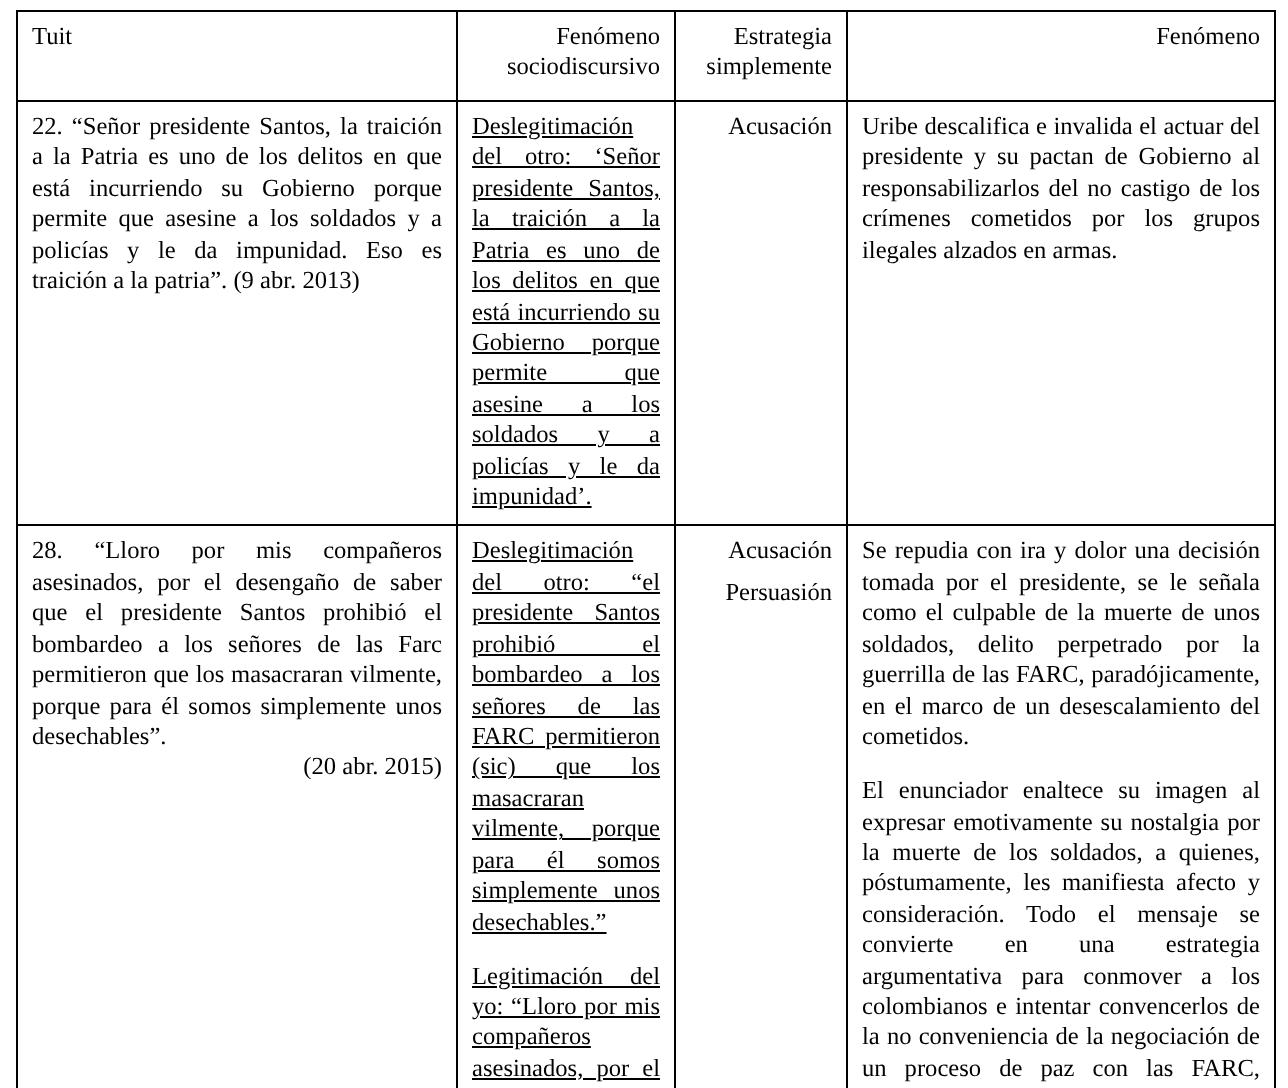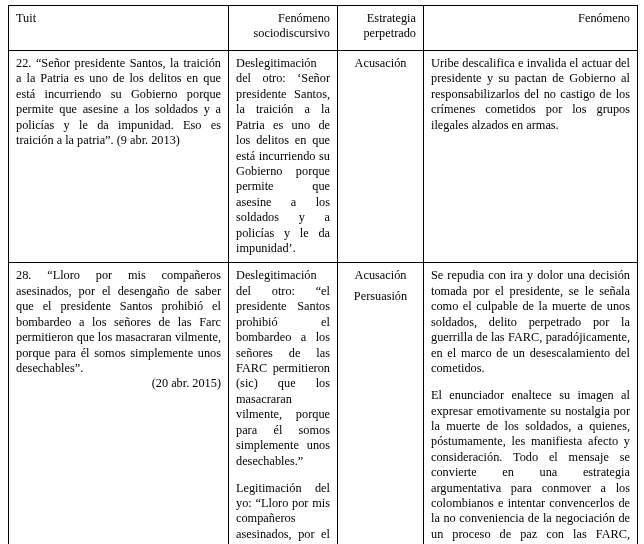--- a/index.html
+++ b/index.html
@@ -51,22 +51,22 @@
     text-align: left;
     padding-left: 9px;
   }
   
   col.c1 { width: 220px; }
   col.c2 { width: 109px; }
   col.c3 { width: 86px; }
   col.c4 { width: 214px; }
 
   td.cell-tuit       { text-align: justify; text-justify: inter-word; }
-  td.cell-fenomeno   { text-align: justify; text-justify: inter-word; }
-  td.cell-estrategia { text-align: center; }
+  td.cell-fenomeno   { text-align: justify; text-justify: inter-word; text-decoration: underline; }
+  td.cell-estrategia { text-align: right; }
   td.cell-analisis   { text-align: justify; text-justify: inter-word; }
 
   td p {
     margin: 0;
   }
   td p + p {
     margin-top: 0.95em;
   }
   td p.tight + p.tight {
     margin-top: 0.45em;
@@ -89,21 +89,21 @@
     </colgroup>
     <thead>
       <tr>
         <th class="col-tuit">Tuit</th>
         <th>
           <span>Fenómeno</span><br>
           <span>sociodiscursivo</span>
         </th>
         <th>
           <span>Estrategia</span><br>
-          <span>perpetrado</span>
+          <span>simplemente</span>
         </th>
         <th>Fenómeno</th>
       </tr>
     </thead>
     <tbody>
 
       <tr>
         <td class="cell-tuit">
           <p>22. “Señor presidente Santos, la traición a la Patria es uno de los delitos en que está incurriendo su Gobierno porque permite que asesine a los soldados y a policías y le da impunidad. Eso es traición a la patria”. (9 abr. 2013)</p>
         </td>

